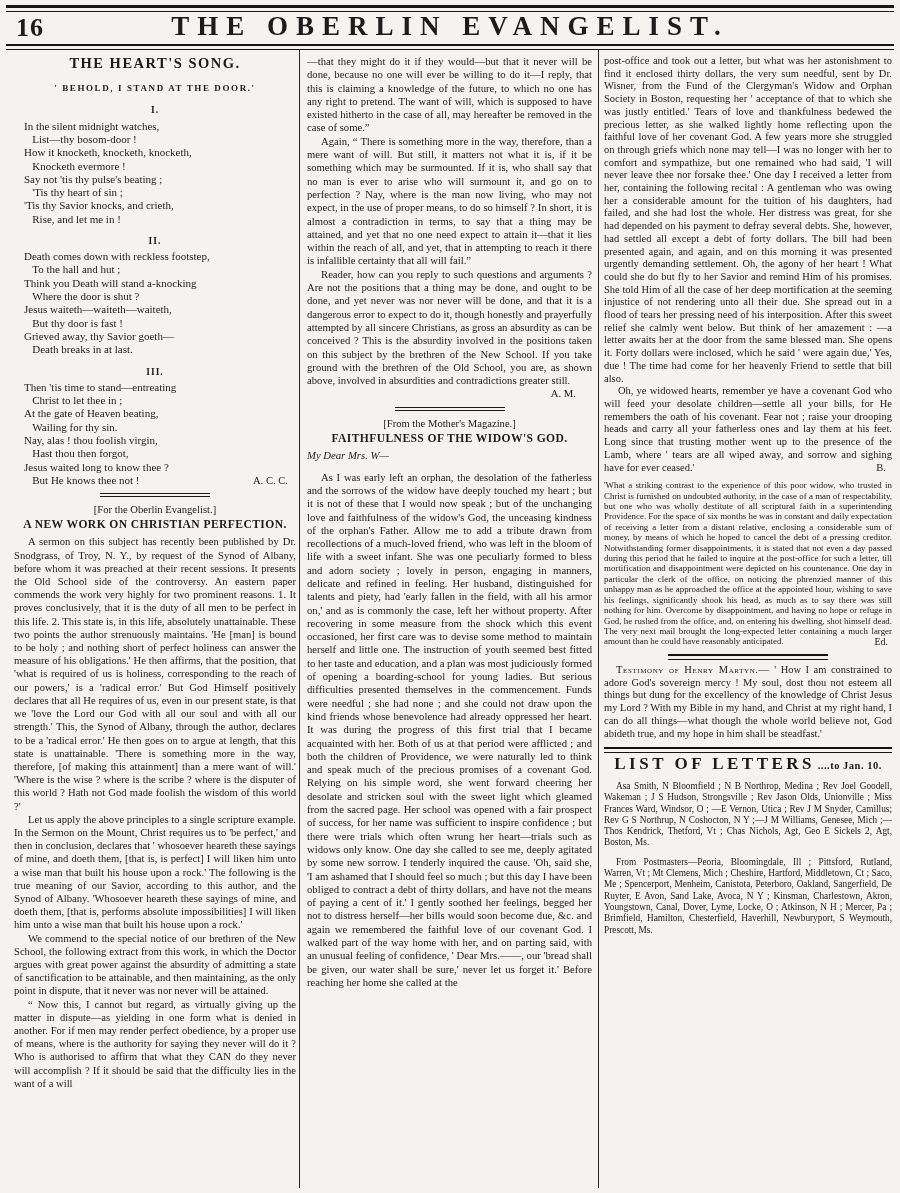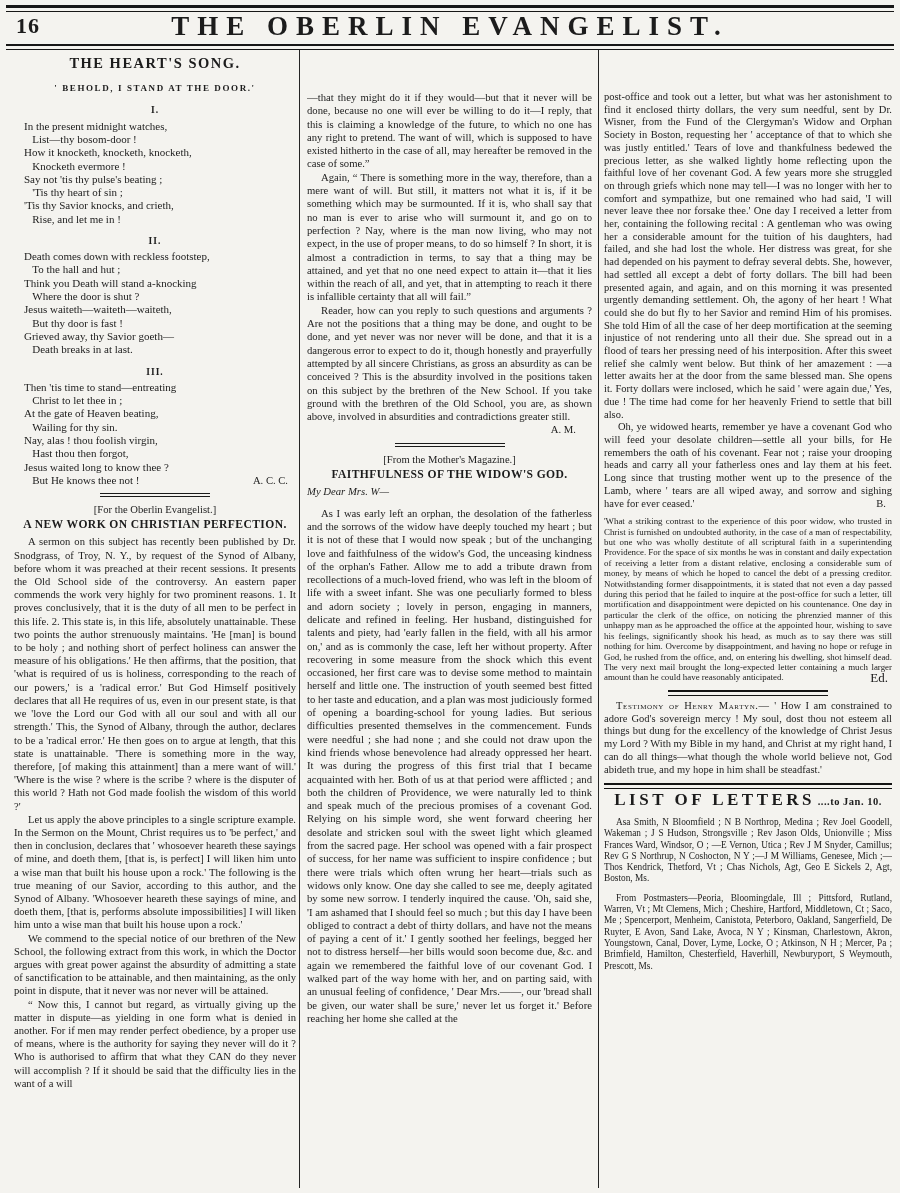--- a/index.html
+++ b/index.html
@@ -11,36 +11,36 @@
     -webkit-font-smoothing:antialiased;
   }
   .page { position:absolute; inset:0; }
 
   
   .rule-top { position:absolute; top:5px; left:6px; right:6px; height:3px;
     border-top:3px solid #171717; border-bottom:1px solid #171717; }
   .rule-header { position:absolute; top:44px; left:6px; right:6px; height:3px;
     border-top:2px solid #171717; border-bottom:1px solid #171717; }
 
-  .page-num { position:absolute; top:13px; left:16px; font-size:22px; font-weight:bold; letter-spacing:1px; }
+  .page-num { position:absolute; top:13px; left:16px; font-size:26px; font-weight:bold; letter-spacing:1px; }
   .masthead-title { position:absolute; top:11px; left:0; right:0; text-align:center;
     font-size:27px; font-weight:bold; letter-spacing:8px; }
 
   
   .vrule { position:absolute; top:50px; height:1138px; width:1.3px; background:#242424; }
   .vrule.v1 { left:299px; } .vrule.v2 { left:598px; }
 
   
   .col { position:absolute; top:55px; height:1134px; overflow:hidden; text-align:justify; }
   .col1 { left:14px;  width:282px; font-size:10.6px; line-height:13.2px; }
   .col2 { left:307px; width:285px; font-size:10.7px; line-height:13.3px; }
   .col3 { left:604px; width:288px; font-size:10.5px; line-height:12.7px; }
 
   p { margin:0; text-indent:14px; }
-  p.noindent { text-indent:0;margin-top:36px; }
+  p.noindent { text-indent:0; }
 
   
   .poem { text-align:left; }
   .poem-title { text-align:center; font-weight:bold; font-size:14.5px; letter-spacing:1.5px; margin:2px 0 5px; }
   .poem-sub { text-align:center; font-size:9px; font-weight:bold; letter-spacing:1.6px; margin:12px 0 6px; }
   .stanza-num { text-align:center; font-size:9.5px; font-weight:bold; margin:9px 0 2px; letter-spacing:1px; }
   .stanza { white-space:pre-wrap; font-size:11px; line-height:13.3px; padding-left:10px; }
   .sig { text-align:right; padding-right:8px; }
   .sig.pullup { margin-top:-13.3px; }
 
@@ -49,21 +49,21 @@
     border-top:1.5px solid #1a1a1a; border-bottom:1px solid #1a1a1a; }
   .attr { text-align:center; text-indent:0; font-size:10.6px; margin:2px 0 2px; }
   .art-title { text-align:center; font-weight:bold; font-size:11.6px; letter-spacing:0.4px; margin:1px 0 4px; }
   .salutation { font-style:italic; text-indent:0; margin-bottom:8px; }
 
   .sig-am { text-align:right; padding-right:16px; }
   .sig-b  { text-align:right; padding-right:6px; margin-top:-12.7px; }
 
   
   .footnote { font-size:8.9px; line-height:10.4px; text-indent:0; margin-top:6px; }
-  .sig-ed { text-align:right; padding-right:4px; font-size:13px; margin-top:-10.4px; }
+  .sig-ed { text-align:right; padding-right:4px; font-size:10px; margin-top:-10.4px; }
   .sdiv-thick { width:160px; height:3px; margin:5px auto 4px;
     border-top:2.5px solid #141414; border-bottom:1px solid #141414; }
   .testimony { text-indent:12px; }
   .testimony .runin { font-variant:small-caps; letter-spacing:0.6px;margin-top:16px; }
   .full-drule { height:3px; margin:7px 0 5px;
     border-top:2px solid #141414; border-bottom:1px solid #141414; }
   .letters-title { text-align:center; margin:2px 0 4px; }
   .letters-title .lt-main { font-weight:bold; font-size:17px; letter-spacing:3.5px; }
   .letters-title .lt-suffix { font-weight:bold; font-size:10.5px; letter-spacing:0.5px; }
   .letters p { font-size:9.3px; line-height:11.3px; text-indent:12px;margin-top:8px; }
@@ -80,21 +80,21 @@
 
   <div class="vrule v1"></div>
   <div class="vrule v2"></div>
 
   <div class="col col1">
     <div class="poem">
       <div class="poem-title">THE HEART'S SONG.</div>
       <div class="poem-sub">' BEHOLD, I STAND AT THE DOOR.'</div>
 
       <div class="stanza-num">I.</div>
-      <div class="stanza">In the present midnight watches,
+      <div class="stanza">In the silent midnight watches,
    List—thy bosom-door !
 How it knocketh, knocketh, knocketh,
    Knocketh evermore !
 Say not 'tis thy pulse's beating ;
    'Tis thy heart of sin ;
 'Tis thy Savior knocks, and crieth,
    Rise, and let me in !</div>
 
       <div class="stanza-num">II.</div>
       <div class="stanza">Death comes down with reckless footstep,

